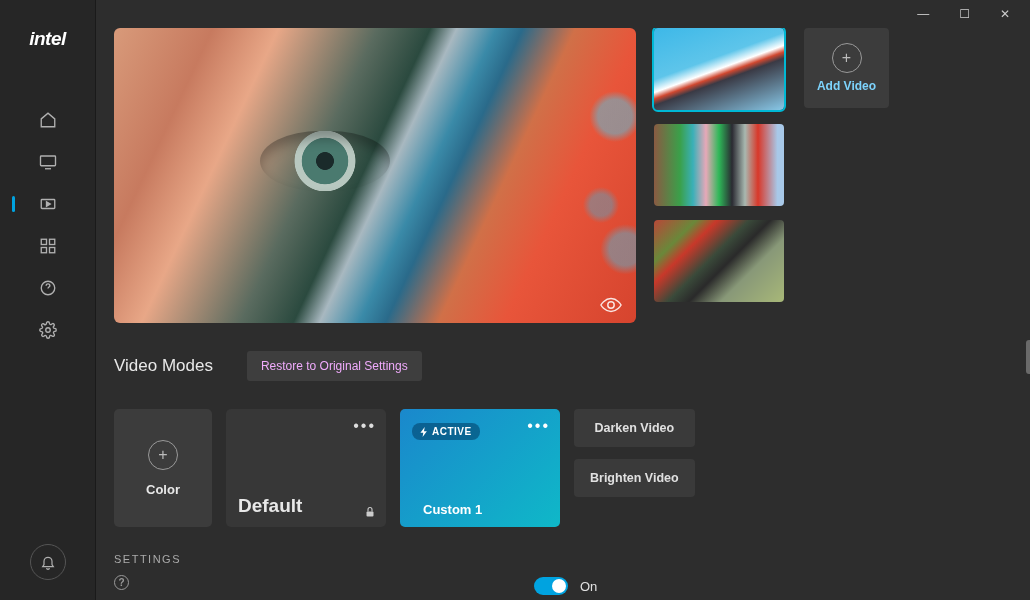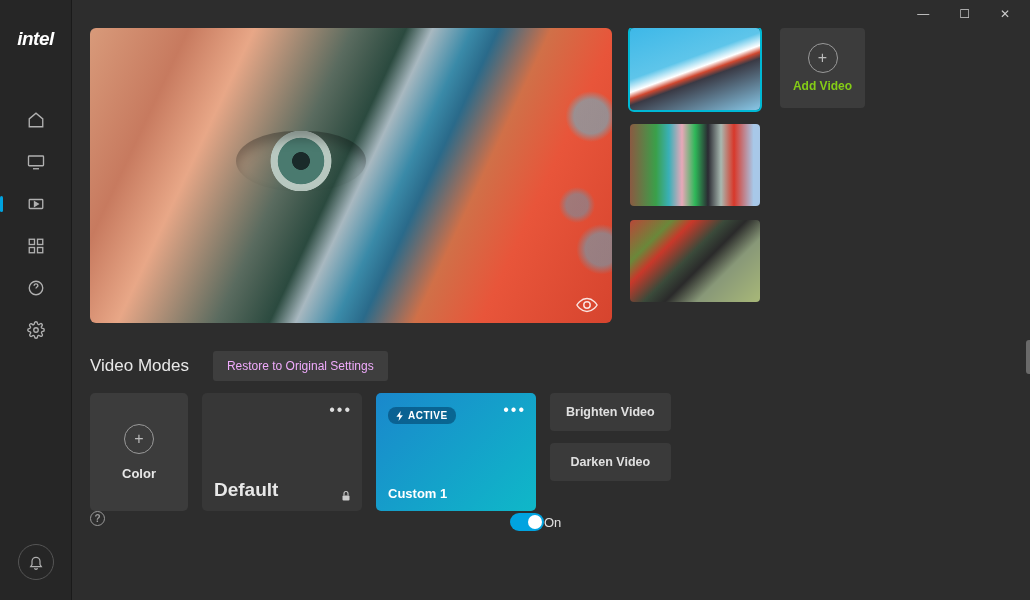--- a/index.html
+++ b/index.html
@@ -1,18 +1,18 @@
 <!DOCTYPE html>
 <html><head>
 <meta charset="utf-8">
 <style>
 * { margin: 0; padding: 0; box-sizing: border-box; font-family: -apple-system, BlinkMacSystemFont, "Segoe UI", Arial, sans-serif; }
 body { background: #2d2d2d; color: #e0e0e0; width: 1030px; height: 600px; overflow: hidden; display: flex; }
 
-.sidebar { width: 72px; background: #262626; display: flex; flex-direction: column; align-items: center; border-right: 1px solid #1a1a1a; flex-shrink: 0;}
+.sidebar { width: 96px; background: #262626; display: flex; flex-direction: column; align-items: center; border-right: 1px solid #1a1a1a; flex-shrink: 0;}
 .logo { font-weight: bold; font-style: italic; color: #fff; font-size: 19px; margin: 28px 0 60px; letter-spacing: -0.5px; }
 .nav-items { display: flex; flex-direction: column; gap: 22px; align-items: center; }
 .nav-item { width: 20px; height: 20px; display: flex; align-items: center; justify-content: center; cursor: pointer; color: #b0b0b0; position: relative; }
 .nav-item.active::before { content:""; position:absolute; left:-26px; top: 2px; bottom:2px; width:3px; background:#00a3e0; border-radius:2px;}
 .sidebar-bottom { margin-top: auto; margin-bottom: 20px; }
 .notif { width: 36px; height: 36px; border-radius: 50%; border: 1px solid #555; display:flex; align-items:center; justify-content:center; cursor:pointer; color:#b0b0b0;}
 
 .main { flex: 1; display: flex; flex-direction: column; }
 .titlebar { height: 28px; display: flex; justify-content: flex-end; align-items: center; gap: 30px; padding-right: 20px; font-size: 12px; color:#ccc;}
 .titlebar span { cursor:pointer; }
@@ -27,51 +27,51 @@
 
 .thumb-col { display:flex; flex-direction:column; gap: 14px; }
 .thumb { width: 130px; height: 82px; border-radius: 4px; cursor:pointer;}
 .thumb.selected { outline: 2px solid #00b8d4; }
 .thumb1 { background: linear-gradient(160deg, #3db8e8 0%, #5ec5ea 40%, #fff 50%, #d04830 55%, #3a3a45 60%, #88c8e8 100%);}
 .thumb2 { background: linear-gradient(90deg, #8a5a42 0%, #3aa04a 20%, #3ab0b8 30%, #e8a8b8 40%, #2eb858 50%, #2a2a32 60%, #a8b8b0 70%, #d8382a 80%, #a8c8e8 95%);}
 .thumb3 { background: linear-gradient(135deg, #b84838 0%, #6a883a 20%, #c8382a 30%, #3a4a3a 45%, #2a2a2a 55%, #889878 70%, #a8b878 100%);}
 
 .add-video { width: 85px; height: 80px; background:#3c3c3c; border-radius:4px; display:flex; flex-direction:column; align-items:center; justify-content:center; gap:6px; cursor:pointer; align-self:flex-start; margin-left: 2px;}
 .add-video .plus { width:30px; height:30px; border:1.5px solid #999; border-radius:50%; display:flex; align-items:center; justify-content:center; font-size:16px; color:#bbb;}
-.add-video .lbl { font-size:12px; color:#84cc16; font-weight:600;}
-
-.modes-header { display:flex; align-items:center; gap:24px; margin: 28px 0 12px;}
+.add-video .lbl { font-size:12px; color:#7dd3fc; font-weight:600;}
+
+.modes-header { display:flex; align-items:center; gap:34px; margin: 28px 0 28px;}
 .modes-title { font-size:17px; color:#e8e8e8; font-weight:400;}
 .restore-btn { background:#3e3e3e; border:none; color:#f0abfc; font-size:12px; padding:8px 14px; border-radius:3px; cursor:pointer;}
 
 .modes-row { display:flex; gap:14px; align-items:flex-start;}
 .mode-card { width:98px; height:118px; background:#3c3c3c; border-radius:5px; display:flex; flex-direction:column; align-items:center; justify-content:center; gap:12px; cursor:pointer;}
 .mode-card .plus { width:30px; height:30px; border:1.5px solid #999; border-radius:50%; display:flex; align-items:center; justify-content:center; font-size:16px; color:#bbb;}
 .mode-card .lbl { font-size:13px; font-weight:600; color:#e8e8e8;}
 
 .mode-wide { width:160px; height:118px; background:#373737; border-radius:5px; position:relative; padding:10px 12px; cursor:pointer; display:flex; flex-direction:column;}
 .mode-wide .dots { position:absolute; right:10px; top:8px; font-size:16px; letter-spacing:2px; color:#ddd; cursor:pointer;}
 .mode-wide .name { font-size:19px; font-weight:600; color:#e8e8e8; margin-top:auto;}
 .mode-wide .lock { position:absolute; right:10px; bottom:8px; color:#ccc;}
 
 .mode-active { width:160px; height:118px; border-radius:5px; background: linear-gradient(135deg, #1a88cc 0%, #0fb8c8 100%); position:relative; padding:10px 12px; cursor:pointer; display:flex; flex-direction:column;}
 .mode-active .dots { position:absolute; right:10px; top:8px; font-size:16px; letter-spacing:2px; color:#fff; cursor:pointer;}
 .active-badge { background: rgba(0,60,100,0.55); color:#fff; font-size:10px; font-weight:700; padding:3px 8px; border-radius:8px; display:inline-flex; align-items:center; gap:4px; width:fit-content; margin-top:4px; letter-spacing:0.5px;}
-.mode-active .name { font-size:13px; font-weight:600; color:#fff; margin-top:auto;}
+.mode-active .name { font-size:13px; font-weight:600; color:#fff; margin-top:auto;margin-left:11px;}
 
 .mode-side-col { display:flex; flex-direction:column; gap:12px;}
 .mode-btn { background:#3a3a3a; border:none; color:#e0e0e0; font-size:12.5px; font-weight:600; padding:0 16px; height:38px; border-radius:4px; cursor:pointer; min-width:110px; text-align:center;}
 
 .settings-label { font-size:11px; color:#aaa; letter-spacing:1.5px; margin-top:26px; margin-bottom:10px;}
 .setting-row { display:flex; align-items:flex-start; gap: 40px;}
 .setting-left { flex: 0 0 380px; }
 .setting-title { font-size:14px; font-weight:600; color:#e8e8e8; display:flex; align-items:center; gap:8px;}
 .help-circ { width:15px; height:15px; border:1.2px solid #999; border-radius:50%; display:inline-flex; align-items:center; justify-content:center; font-size:10px; color:#999; cursor:pointer;}
 .setting-desc { font-size:12.5px; color:#b5b5b5; margin-top:4px;}
-.toggle-wrap { display:flex; align-items:center; gap:0; margin-top:2px;}
+.toggle-wrap { display:flex; align-items:center; gap:12px; margin-top:2px;}
 .toggle { width:34px; height:18px; background:#00a3e0; border-radius:10px; position:relative; cursor:pointer;}
 .toggle .knob { position:absolute; right:2px; top:2px; width:14px; height:14px; background:#fff; border-radius:50%;}
 .toggle-lbl { font-size:13px; color:#e0e0e0;}
 
 .right-handle { position:absolute; right:0; top: 340px; width:4px; height:34px; background:#6a6a6a; border-radius:3px 0 0 3px;}
 
 svg { display:block; }
 </style>
 </head>
 <body>
@@ -183,25 +183,26 @@
         <div class="active-badge">
           <svg width="8" height="10" viewBox="0 0 10 14" fill="#fff">
               <path d="M6 0L0 8h4l-1 6 6-8H5z"></path>
             </svg>
           <span>ACTIVE</span>
         </div>
         <div class="name">Custom 1</div>
       </div>
 
       <div class="mode-side-col">
+        <button class="mode-btn">Darken Video</button>
         <button class="mode-btn">Brighten Video</button>
-        <button class="mode-btn">Darken Video</button>
-      </div>
-    </div>
-
+      </div>
+    </div>
+
+    <div class="settings-label">SETTINGS</div>
     <div class="setting-row">
       <div class="setting-left">
         <div class="setting-title">
           <span class="help-circ">?</span>
         </div>
       </div>
       <div class="toggle-wrap">
         <div class="toggle">
           <div class="knob"></div>
         </div>

